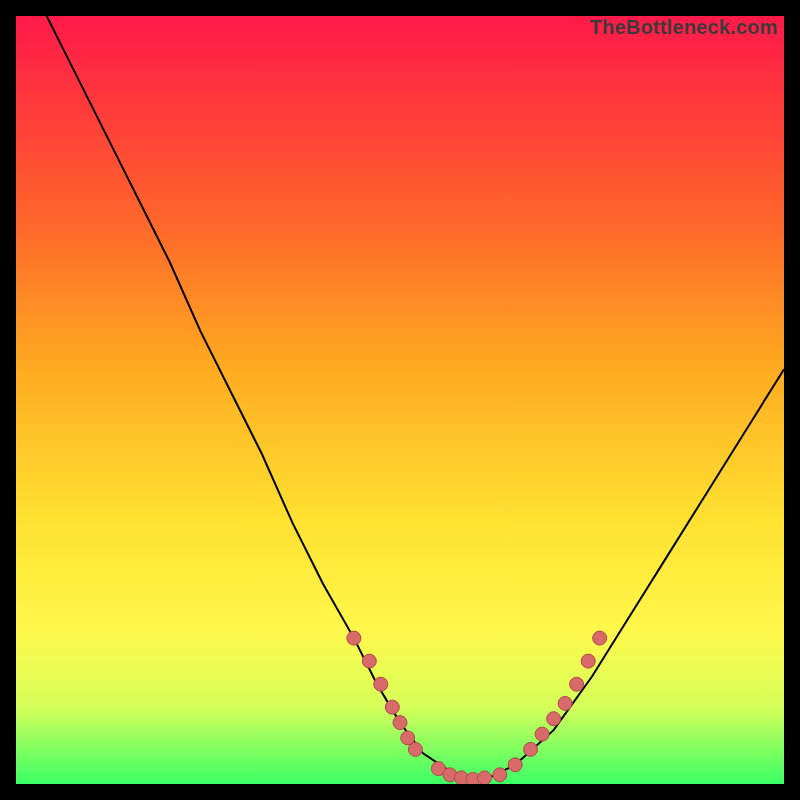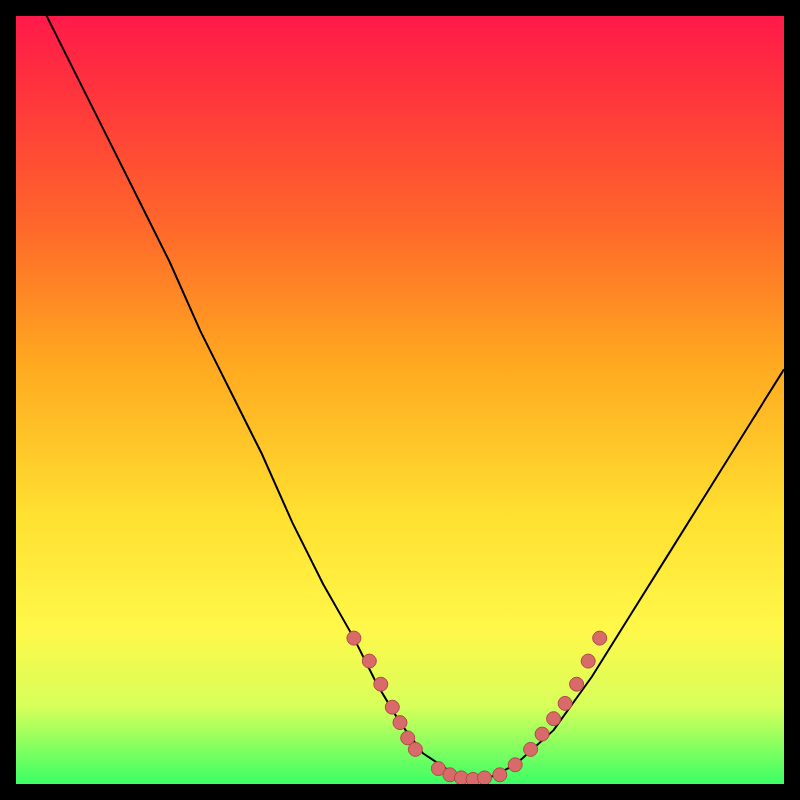--- a/index.html
+++ b/index.html
@@ -51,20 +51,21 @@
     top: 0;
     width: 768px;
     height: 768px;
   }
 </style>
 </head>
 <body>
 
 <div class="stage">
   <div class="plot-area">
+    <div class="watermark">TheBottleneck.com</div>
     <svg class="overlay" viewBox="0 0 768 768" preserveAspectRatio="none">
       <path id="curve-path" fill="none" stroke="#000000" stroke-width="2" d="M30.7 0.0 L61.4 61.4 L92.2 122.9 L122.9 184.3 L153.6 245.8 L184.3 314.9 L215.0 376.3 L245.8 437.8 L276.5 506.9 L307.2 568.3 L337.9 622.1 L361.0 668.2 L384.0 706.6 L407.0 737.3 L430.1 752.6 L445.4 760.3 L460.8 764.2 L476.2 760.3 L499.2 748.8 L537.6 714.2 L576.0 660.5 L614.4 599.0 L652.8 537.6 L691.2 476.2 L729.6 414.7 L768.0 353.3"></path>
       <g id="marker-group">
           <circle cx="337.9" cy="622.1" r="7" fill="#d86a6a" stroke="#b04848" stroke-width="1"></circle>
           <circle cx="353.3" cy="645.1" r="7" fill="#d86a6a" stroke="#b04848" stroke-width="1"></circle>
           <circle cx="364.8" cy="668.2" r="7" fill="#d86a6a" stroke="#b04848" stroke-width="1"></circle>
           <circle cx="376.3" cy="691.2" r="7" fill="#d86a6a" stroke="#b04848" stroke-width="1"></circle>
           <circle cx="384.0" cy="706.6" r="7" fill="#d86a6a" stroke="#b04848" stroke-width="1"></circle>
           <circle cx="391.7" cy="721.9" r="7" fill="#d86a6a" stroke="#b04848" stroke-width="1"></circle>
           <circle cx="399.4" cy="733.4" r="7" fill="#d86a6a" stroke="#b04848" stroke-width="1"></circle>

